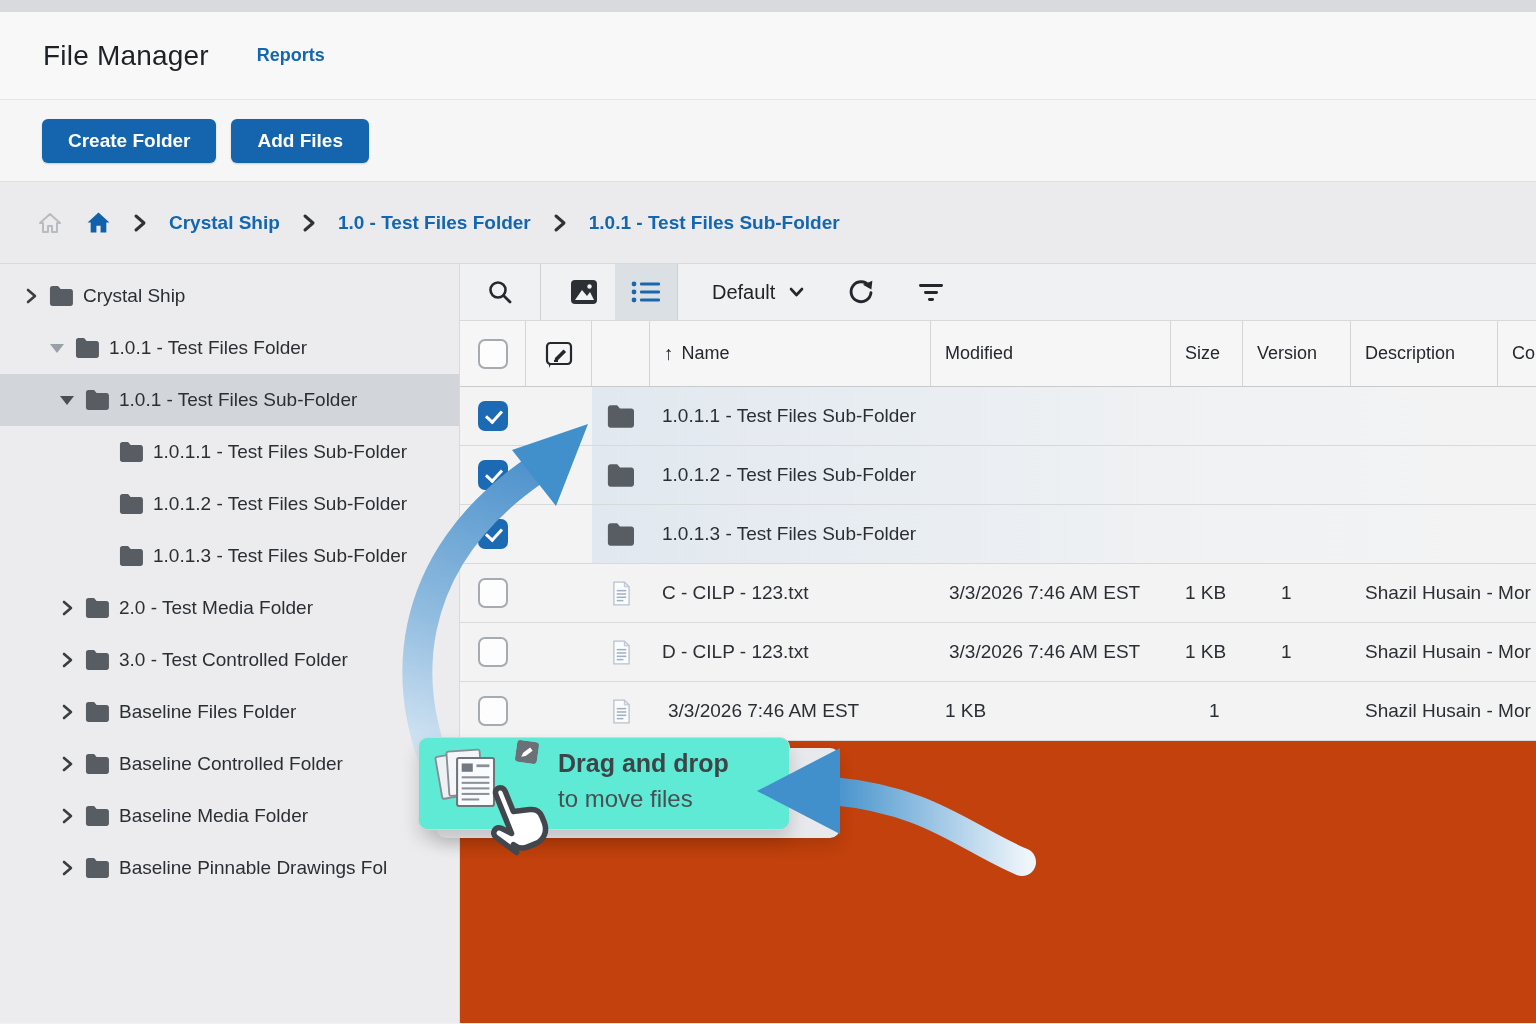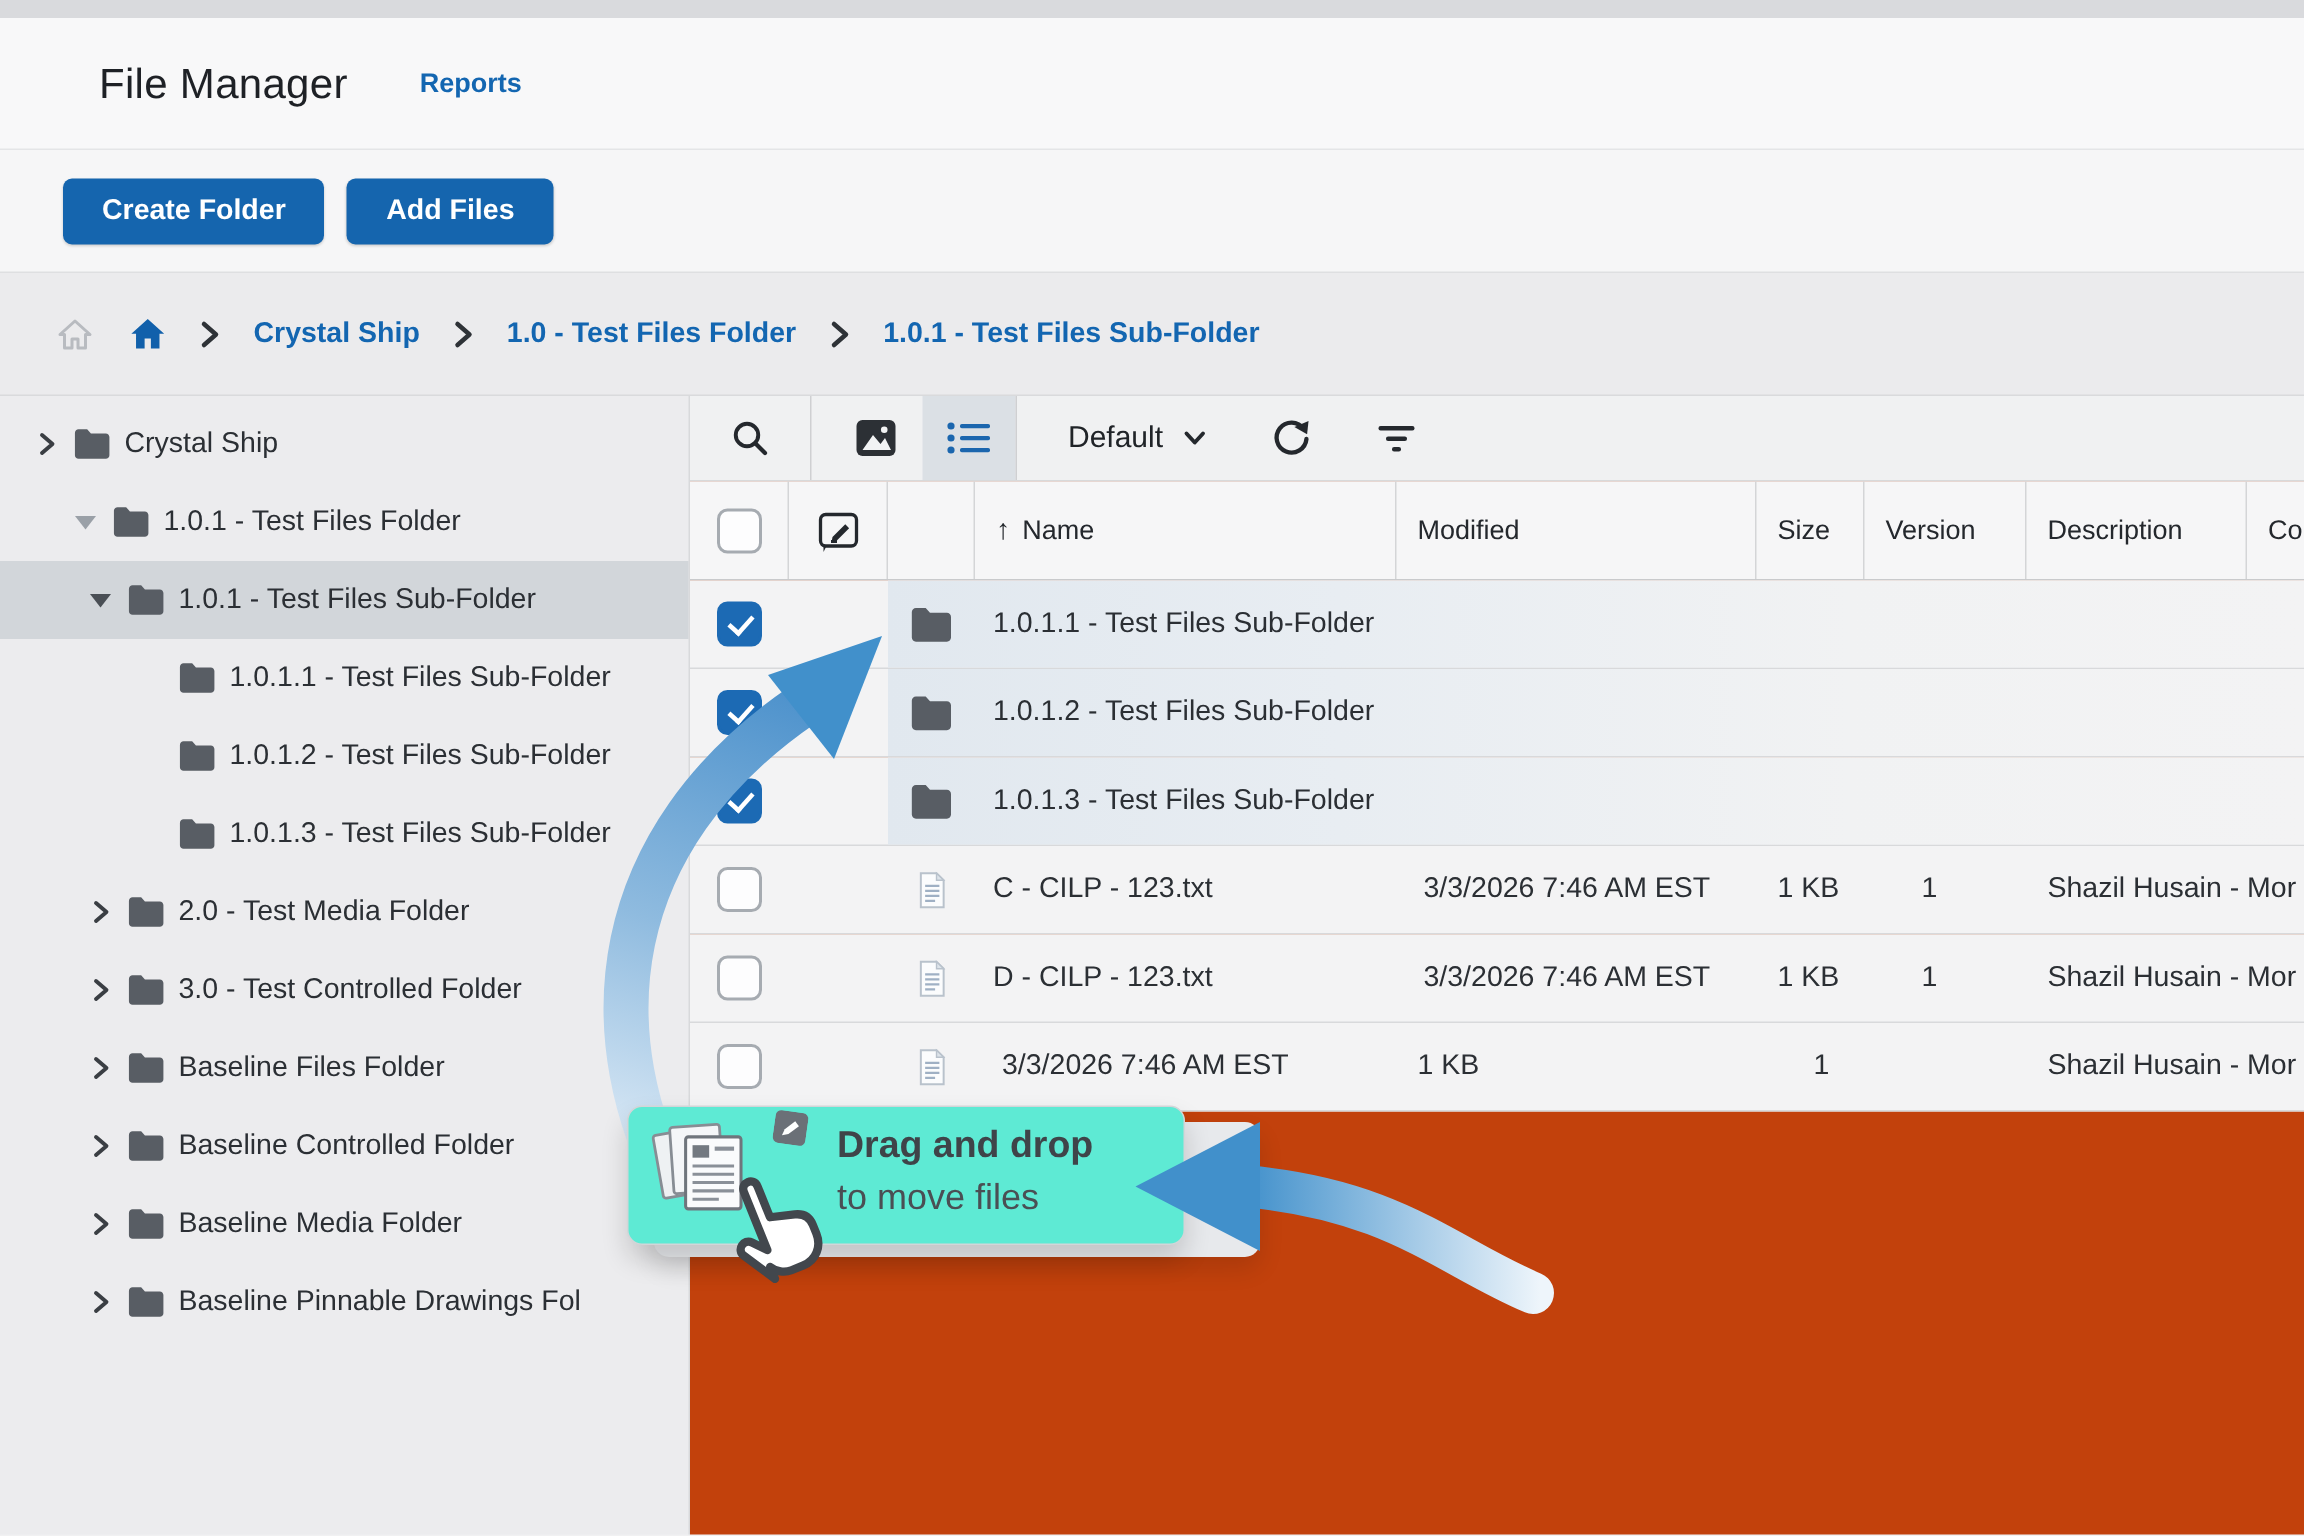--- a/index.html
+++ b/index.html
@@ -1,21 +1,21 @@
 <!DOCTYPE html>
 <html><head>
 <meta charset="utf-8">
 <style>
   html,body{margin:0;padding:0;}
   body{width:1536px;height:1024px;overflow:hidden;background:#f1f1f2;
        font-family:"Liberation Sans",sans-serif;color:#2b2f34;position:relative;}
   .topstrip{height:12px;background:#d9dadd;}
   
   .header{height:88px;background:#f8f8f9;display:flex;align-items:center;
-          padding-left:66px;border-bottom:1px solid #e4e5e7;box-sizing:border-box;}
+          padding-left:43px;border-bottom:1px solid #e4e5e7;box-sizing:border-box;}
   .app-title{font-size:28px;font-weight:500;color:#1e2126;letter-spacing:.2px;}
   .nav-link{margin-left:48px;font-size:18px;font-weight:700;color:#1366b1;cursor:pointer;}
   
   .actionbar{height:82px;background:#f6f6f7;display:flex;align-items:center;
              padding-left:42px;gap:15px;border-bottom:1px solid #dedfe1;box-sizing:border-box;}
   .btn{background:#1565ae;color:#fff;font-size:19px;font-weight:700;border:none;
        border-radius:6px;height:44px;padding:0 26px;cursor:pointer;
        font-family:"Liberation Sans",sans-serif;box-shadow:0 1px 2px rgba(0,0,0,.18);}
   
   .breadcrumbbar{height:82px;background:#ebebed;display:flex;align-items:center;
@@ -25,21 +25,21 @@
   .crumb-sep{display:flex;align-items:center;}
   
   .page-body{display:flex;height:759px;}
   .sidebar{width:460px;background:#ececee;border-right:1px solid #d8d9db;
            box-sizing:border-box;padding-top:6px;flex:none;}
   .trow{height:52px;display:flex;align-items:center;font-size:19px;color:#2b2f34;
         cursor:pointer;white-space:nowrap;overflow:hidden;}
   .trow .toggle{width:34px;display:flex;justify-content:center;flex:none;}
   .trow.sel{background:#d2d6da;}
   .lvl1{padding-left:14px;}
-  .lvl2{padding-left:16px;margin-left:24px;}
+  .lvl2{padding-left:40px;}
   .lvl3{padding-left:50px;}
   .lvl4{padding-left:118px;}
   .tri{width:0;height:0;border-left:7px solid transparent;border-right:7px solid transparent;
        border-top:9px solid #4a4f55;}
   .tri.light{border-top-color:#9aa0a7;}
   .tree-label{margin-left:8px;}
   .folder-ic{flex:none;display:flex;}
   
   .main{flex:1;display:flex;flex-direction:column;background:#c2410c;min-width:0;}
   .toolbar{height:57px;display:flex;align-items:stretch;border-bottom:1px solid #d8d9da;

